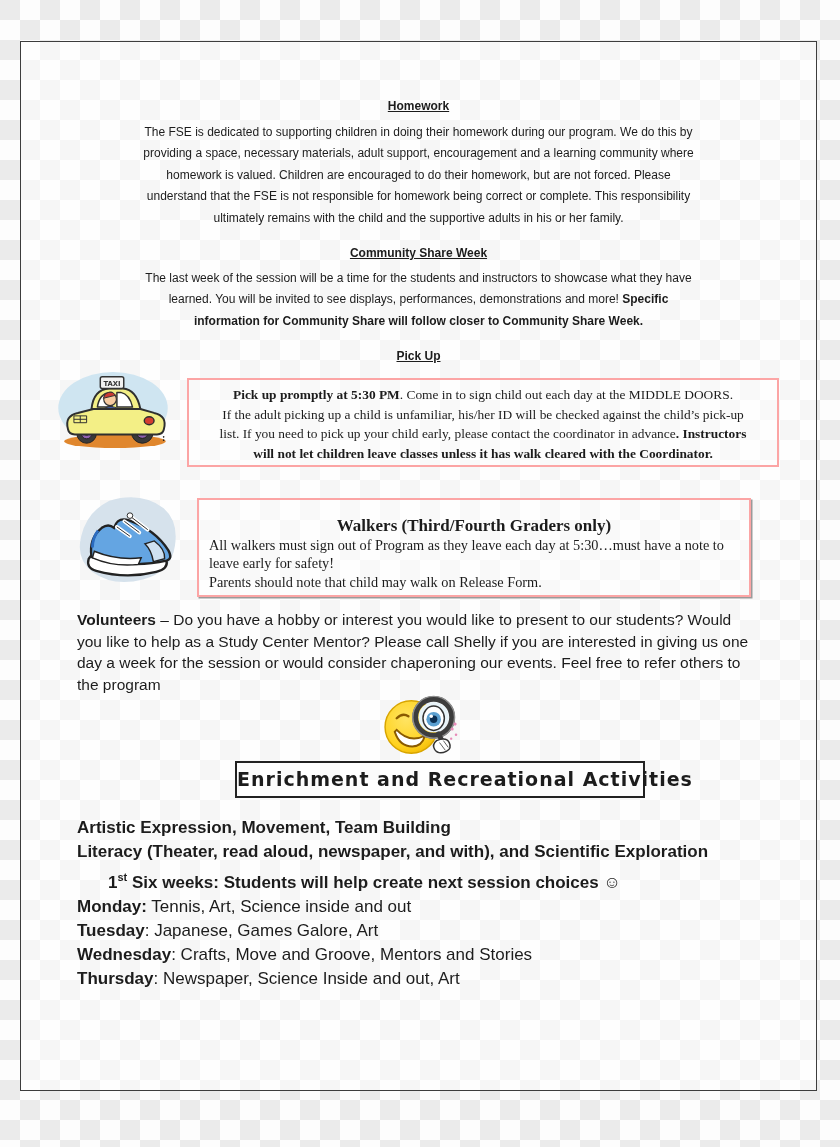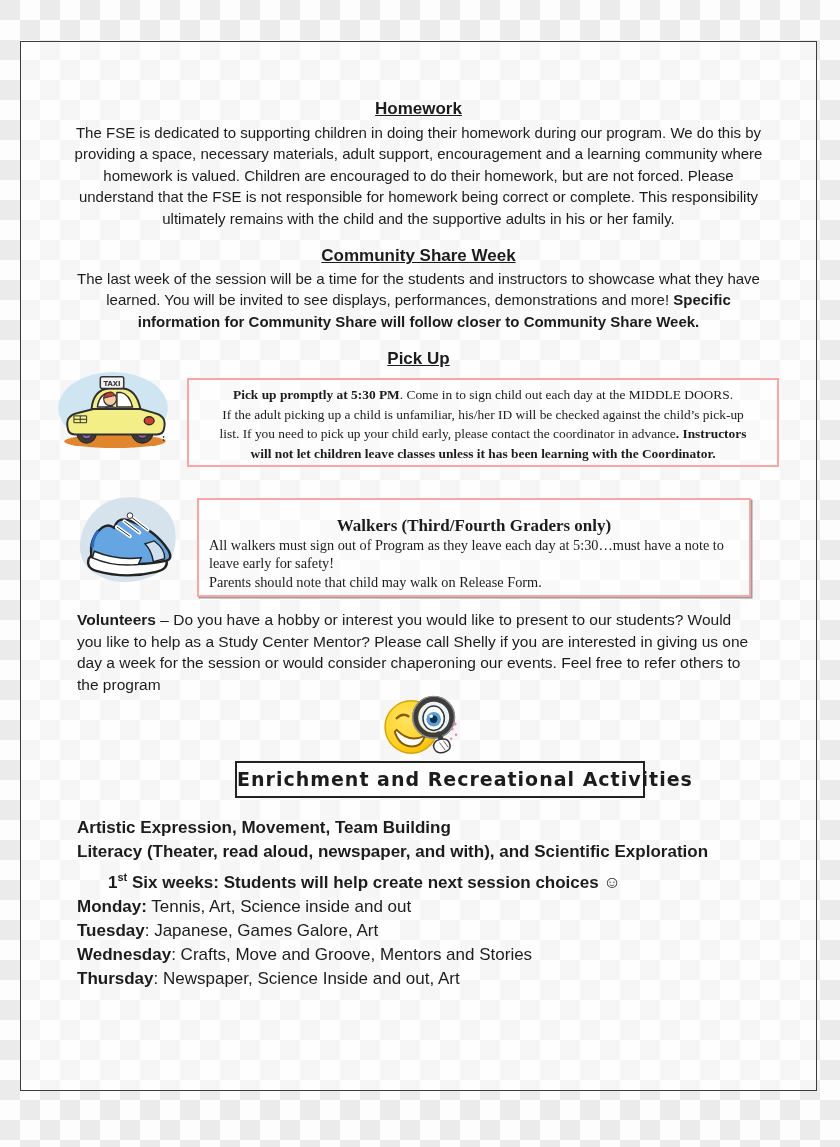--- a/index.html
+++ b/index.html
@@ -12,22 +12,22 @@
   .page{
     position:absolute;left:20px;top:41px;width:795px;height:1048px;
     border:1.5px solid #3d3d3d;
     background:rgba(255,255,255,0.55);
   }
   .abs{position:absolute;}
   .full{left:0;right:0;}
   .ctr{text-align:center;}
   .nw{white-space:nowrap;}
   .b{font-weight:bold;}
-  .sec-title{font-weight:bold;text-decoration:underline;font-size:17px;}
-  .sans-line{font-size:15px;line-height:21.4px;}
+  .sec-title{font-weight:bold;text-decoration:underline;font-size:12px;}
+  .sans-line{font-size:12px;line-height:21.4px;}
   .serif-box{
     border:2px solid #fca5a5;background:rgba(255,255,255,0.4);
     font-family:Liberation Serif, serif;overflow:hidden;
   }
   .pickup-box{left:166px;top:336px;width:588px;height:80px;padding-top:5px;
     font-size:13.4px;line-height:19.5px;}
   .walkers-box{left:176px;top:456px;width:530px;height:79px;padding:16px 10px 0 10px;
     font-size:14.3px;line-height:18.4px;box-shadow:1.5px 1.5px 0 #9a9a9a;}
   .walkers-title{font-size:17px;font-weight:bold;text-align:center;line-height:20px;}
   .vol-line{font-size:15.5px;line-height:21.5px;}
@@ -96,21 +96,21 @@
     <rect x="47" y="10" width="24" height="12" rx="2" fill="#f2f2f2" stroke="#333" stroke-width="1.5"></rect>
     <text x="59" y="19" font-size="7" text-anchor="middle" font-family="DejaVu Sans, sans-serif" font-weight="bold" fill="#333">TAXI</text>
   </svg>
 
   <span class="abs stray" style="left:141px;top:390px;">:</span>
 
   <div class="abs serif-box pickup-box">
     <div class="ctr nw"><span class="b">Pick up promptly at 5:30 PM</span><span>.  Come in to sign child out each day at the MIDDLE DOORS.</span></div>
     <div class="ctr nw">If the adult picking up a child is unfamiliar, his/her ID will be checked against the child’s pick-up</div>
     <div class="ctr nw"><span>list. If you need to pick up your child early, please contact the coordinator in advance</span><span class="b">. Instructors</span></div>
-    <div class="ctr nw b">will not let children leave classes unless it has been learning with the Coordinator.</div>
+    <div class="ctr nw b">will not let children leave classes unless it has walk cleared with the Coordinator.</div>
   </div>
 
   <svg class="abs" style="left:56px;top:453px;" width="104" height="90" viewBox="0 0 110 96">
     <path d="M34 6 q34 -10 58 8 q16 14 12 40 q-4 28 -34 36 q-32 8 -54 -8 q-18 -14 -12 -38 q6 -26 30 -38 z" fill="#d6e2ec"></path>
     <path d="M12 68 q-3 10 8 13 q32 9 64 1 q13 -3 11 -12 l-3 -7 q-40 11 -77 1 z" fill="#ffffff" stroke="#222" stroke-width="2.5"></path>
     <path d="M15 66 q-3 -20 11 -31 q7 -5 13 0 q4 -12 16 -8 q28 10 42 32 q5 9 -2 11 q-38 9 -80 -4 z" fill="#64a5e2" stroke="#222" stroke-width="2.5"></path>
     <path d="M18 60 q24 10 50 7 l-3 7 q-26 3 -49 -7 z" fill="#ffffff" stroke="#222" stroke-width="1.5"></path>
     <path d="M82 49 q12 9 11 19 l-12 3 q-2 -12 -9 -19 z" fill="#cfe1f1" stroke="#222" stroke-width="1.5"></path>
     <g stroke="#ffffff" stroke-width="4" stroke-linecap="round">
       <path d="M42 34 l14 10 M50 28 l16 12 M58 24 l17 13"></path>

